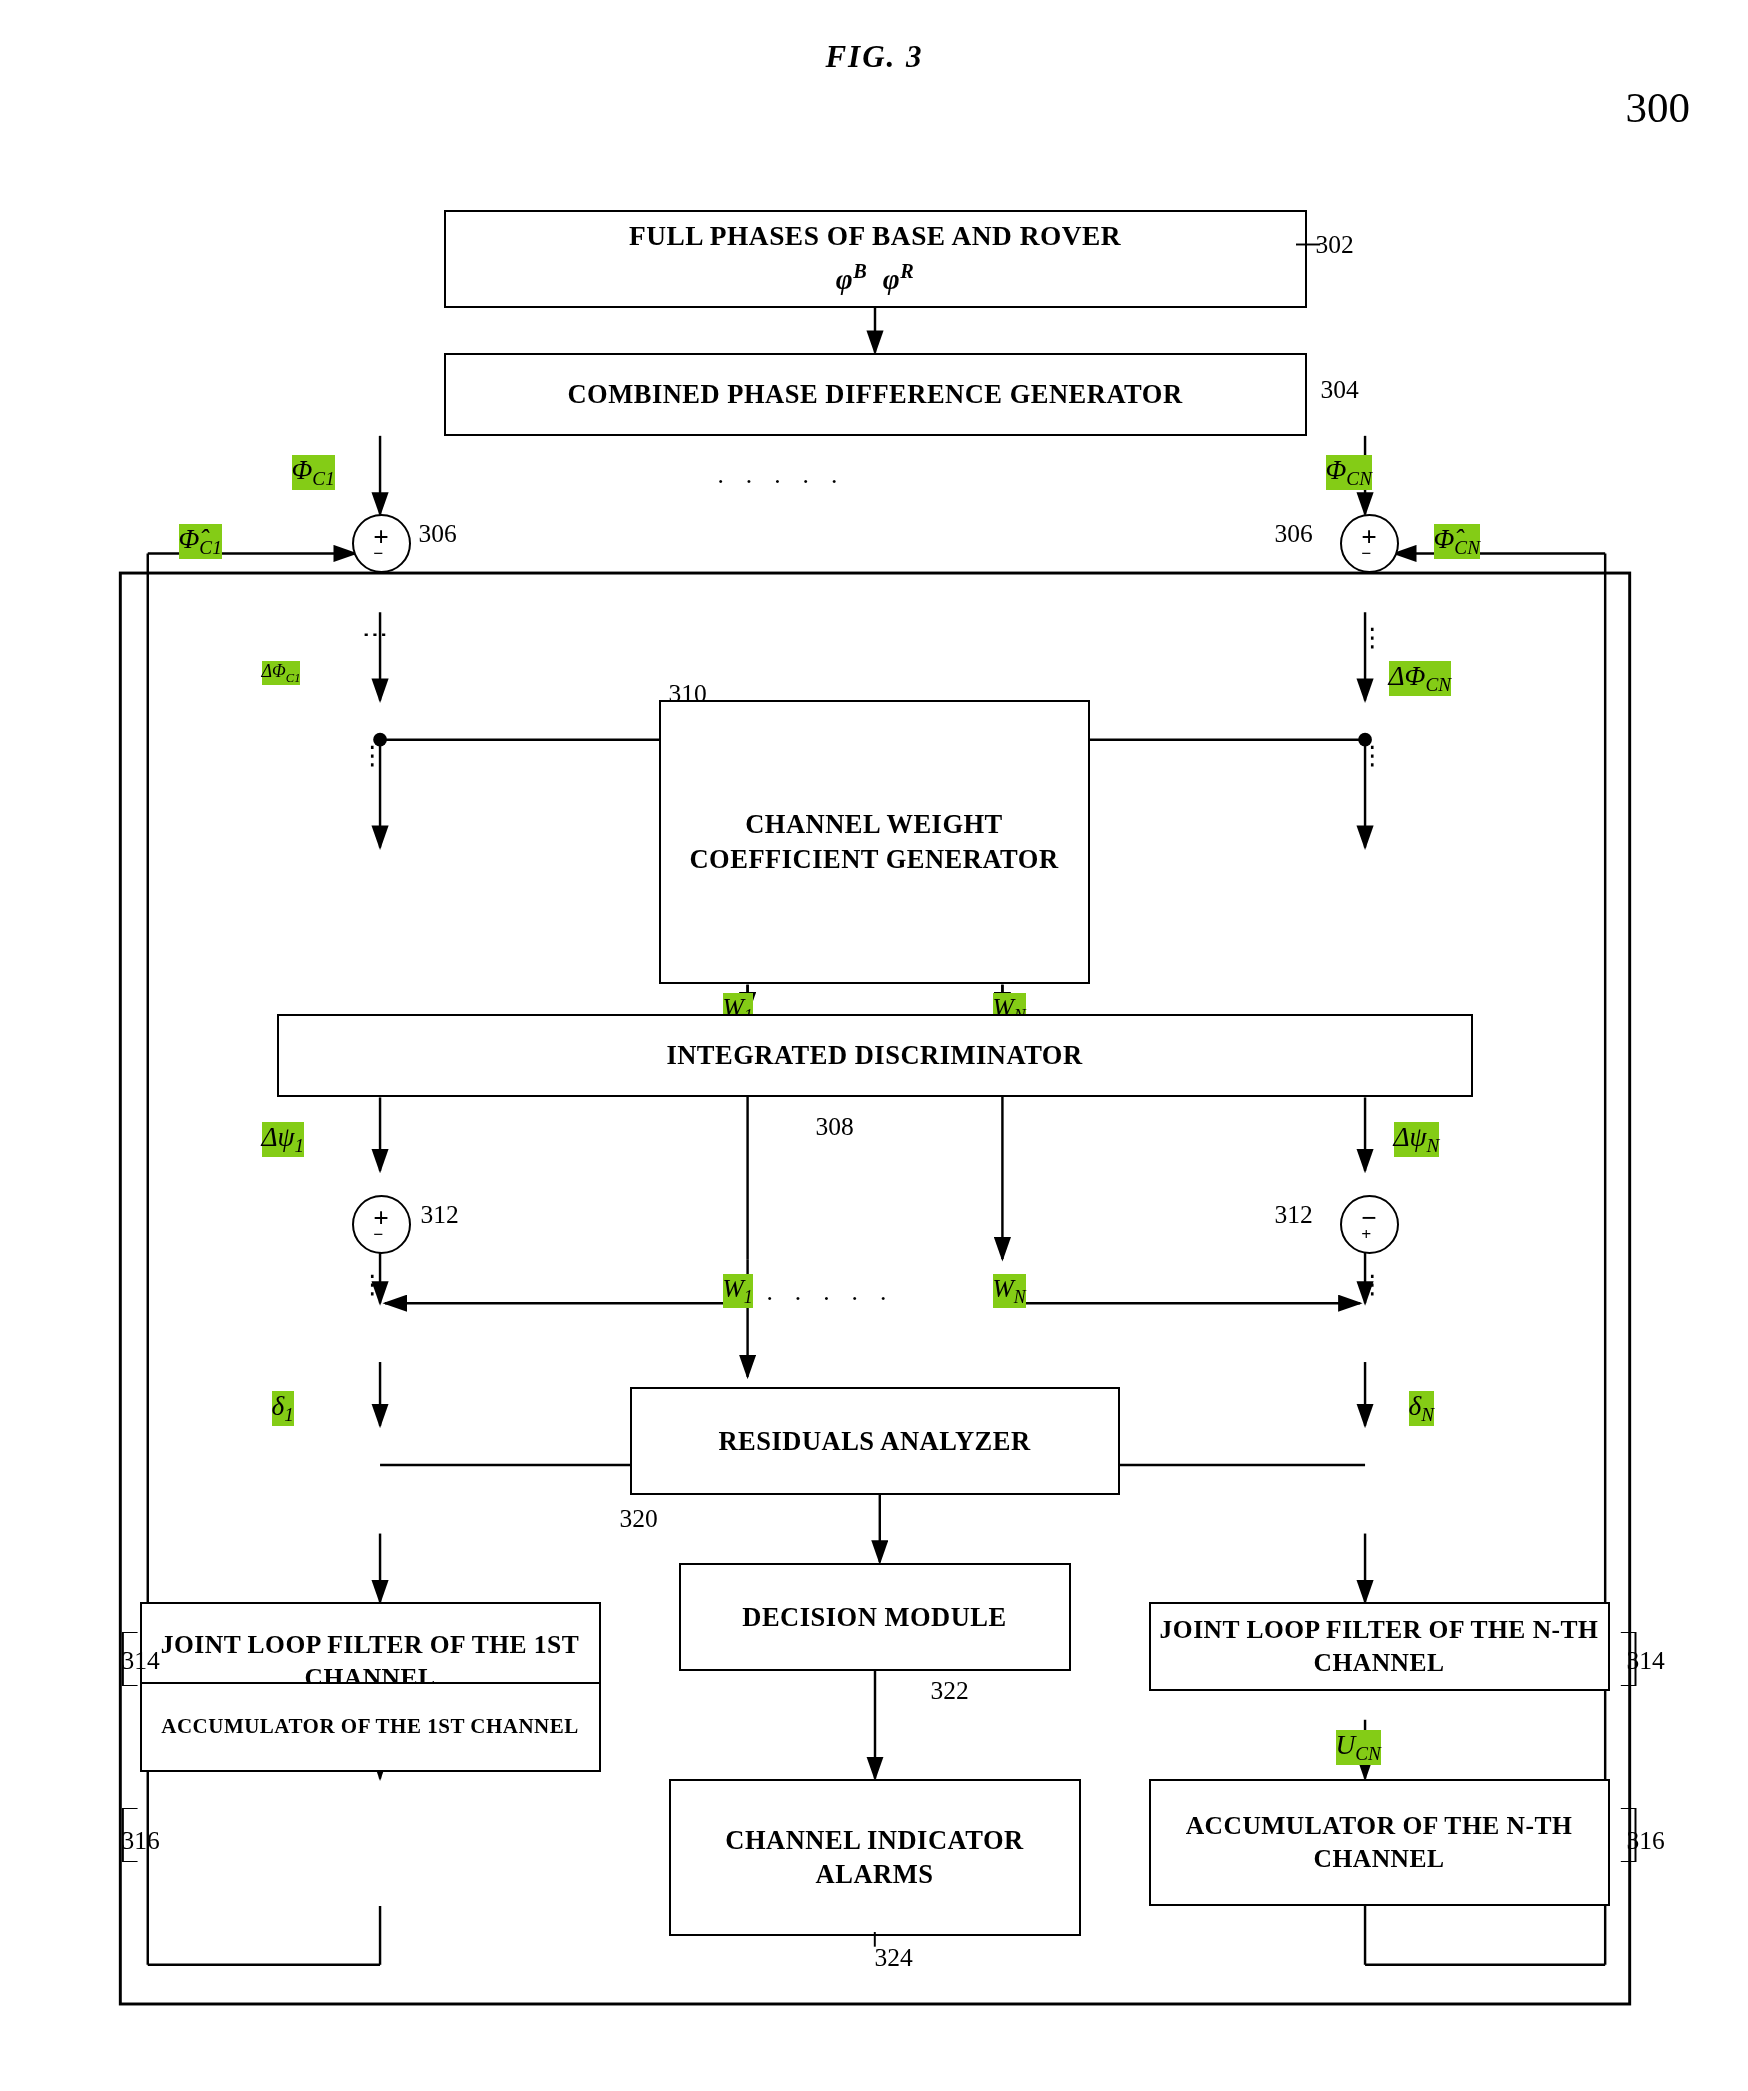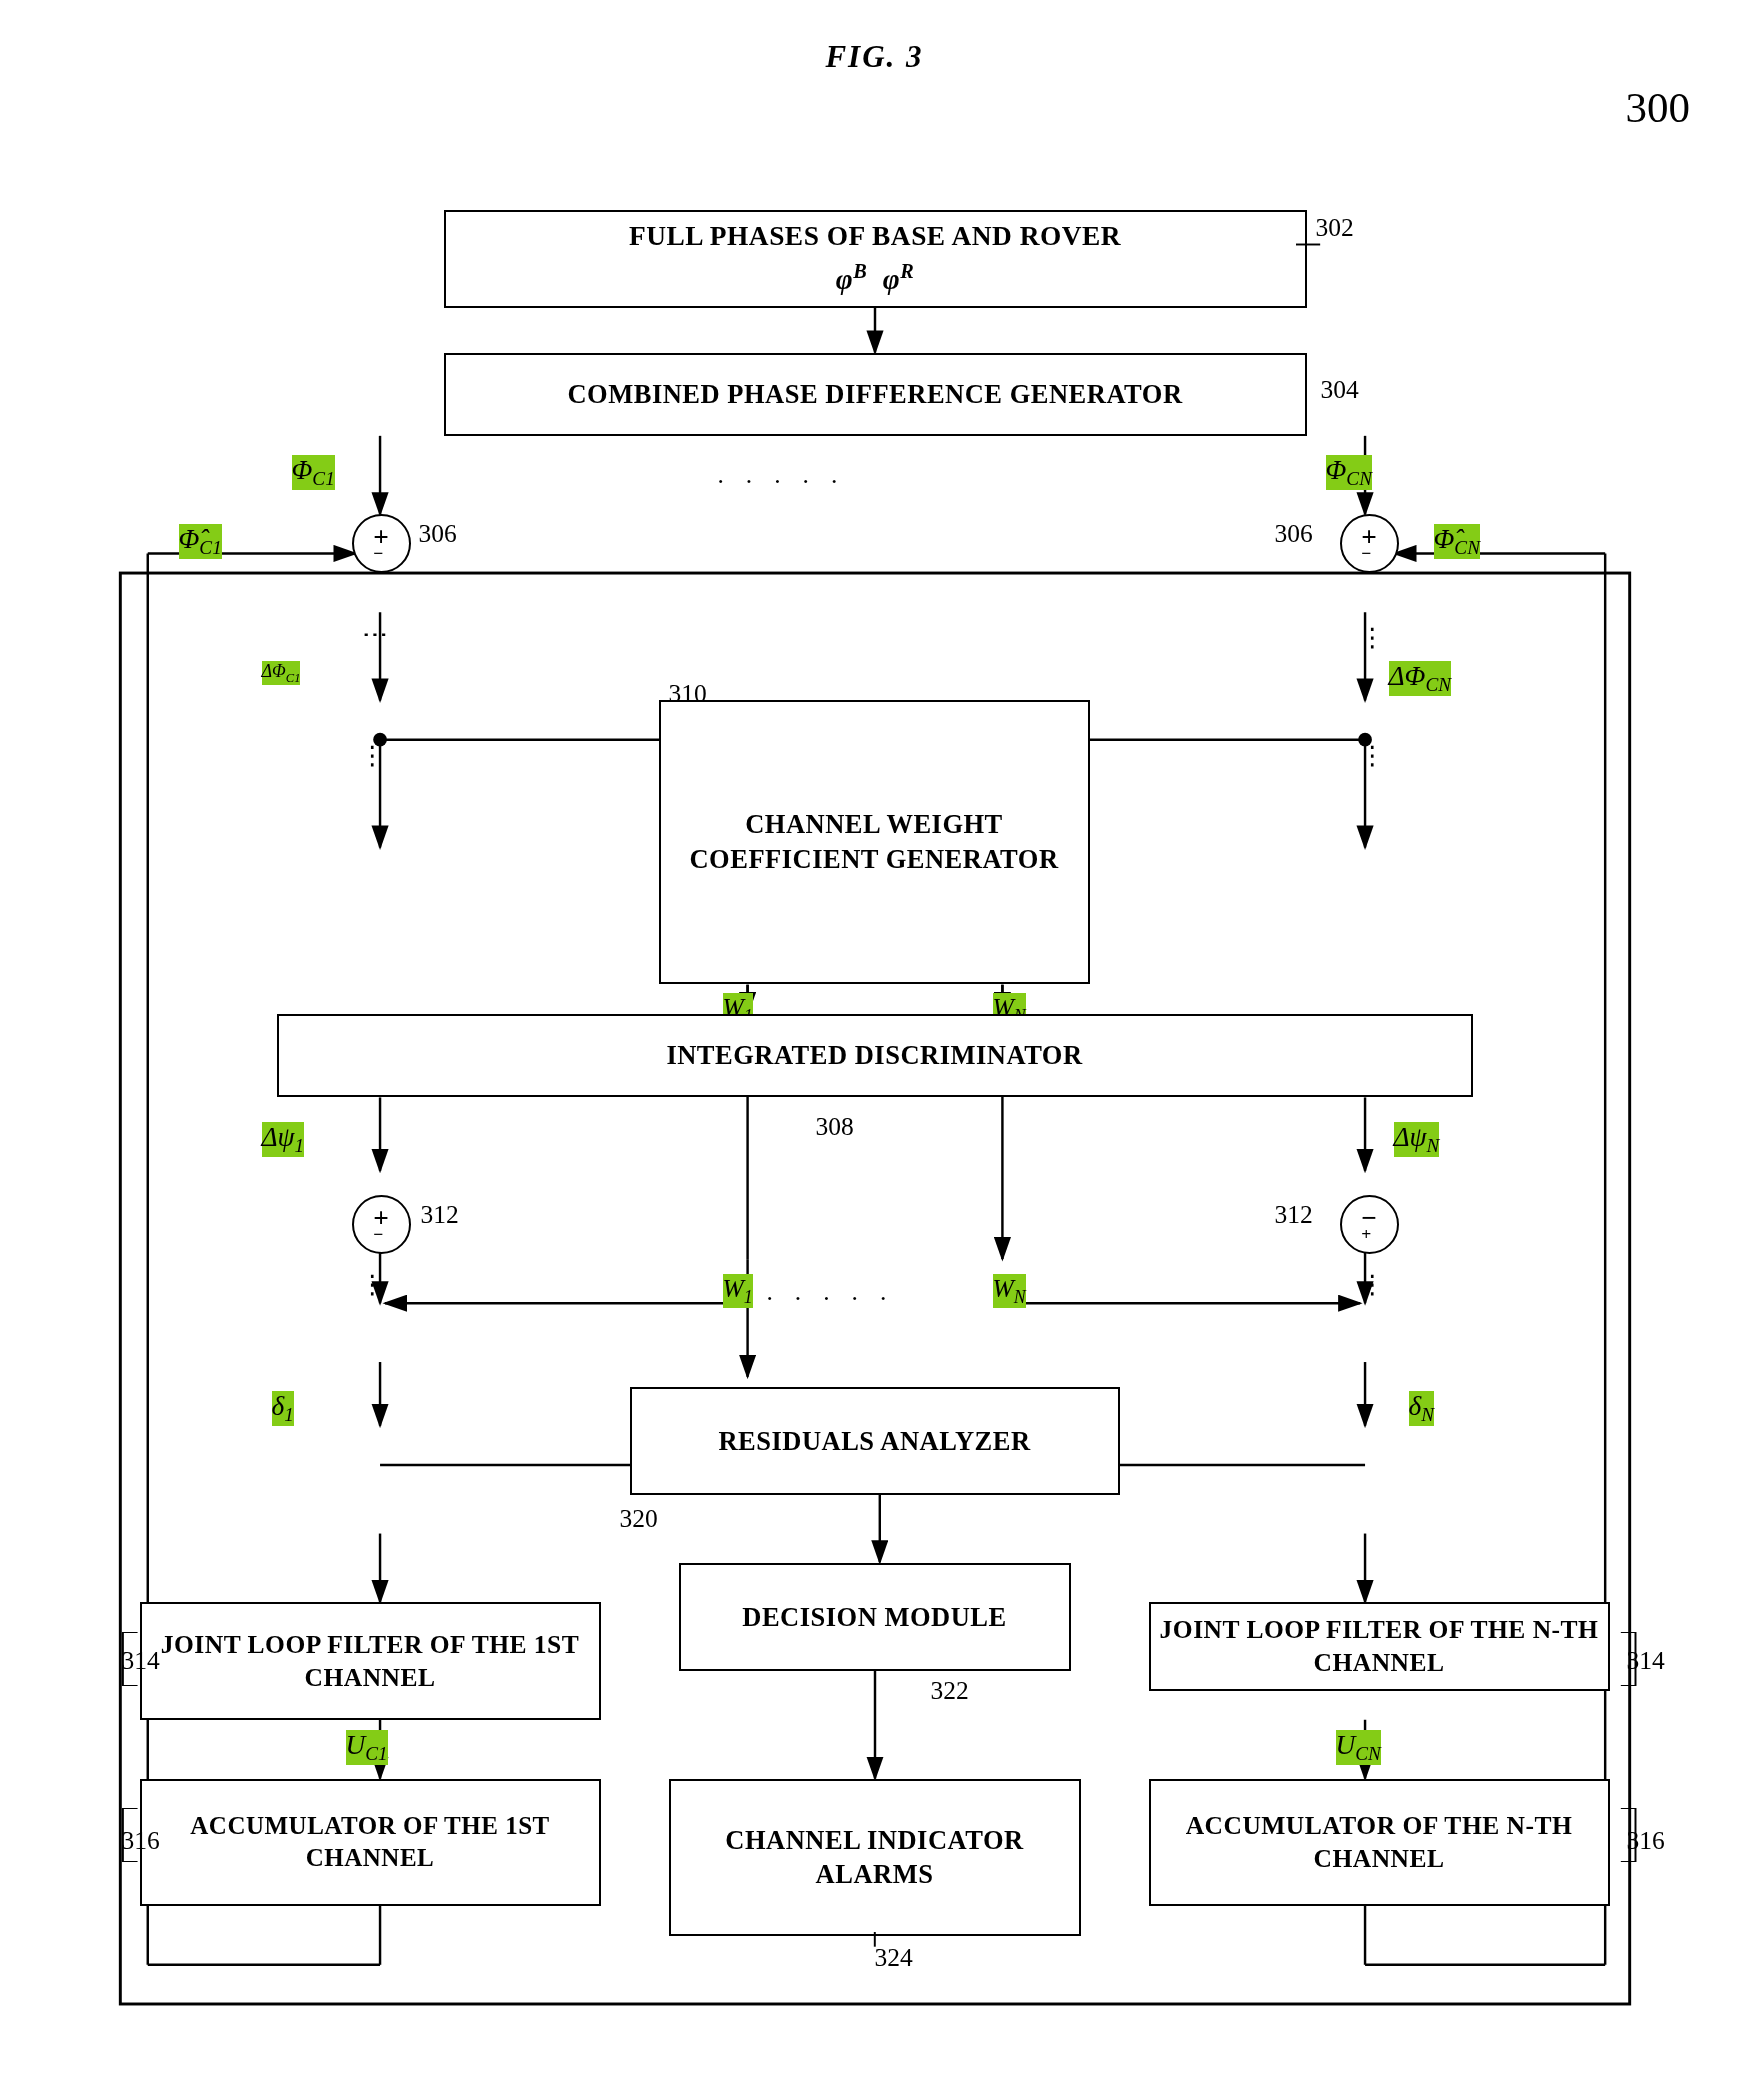--- a/index.html
+++ b/index.html
@@ -192,21 +192,21 @@
 
     </svg>
 
     <div class="box" style="left:363px; top:78px; width:863px; height:98px; font-size:27.4px;">
       <div>
         <div>FULL PHASES OF BASE AND ROVER</div>
         <div style="font-style:italic; font-size:29px; margin-top:3.9px;">φ<sup>B</sup>&nbsp;&nbsp;φ<sup>R</sup></div>
       </div>
     </div>
 
-    <div class="ref-num" style="left:1235px; top:81px;">302</div>
+    <div class="ref-num" style="left:1235px; top:98px;">302</div>
 
     <svg style="position:absolute;top:98px;left:1215px;width:29px;height:29px;" viewBox="0 0 30 30" width="29" height="29">
       <line x1="0" y1="15" x2="25" y2="15" stroke="#000" stroke-width="2"></line>
     </svg>
 
     <div class="dots-row" style="left:637px; top:206px;">. . . . .</div>
 
     <div class="box" style="left:363px; top:221px; width:863px; height:83px; font-size:26.5px;">
       <span>COMBINED PHASE DIFFERENCE GENERATOR</span>
     </div>
@@ -331,21 +331,21 @@
 
     <div class="ref-num" style="left:1546px; top:1514px;">314</div>
     <svg style="position:absolute;top:1500px;left:1532px;width:27.4px;height:54px;" xmlns="http://www.w3.org/2000/svg" viewBox="0 0 28 55" width="27.4" height="54">
       <polyline points="8,0 23,0 23,55 8,55" fill="none" stroke="#000" stroke-width="2"></polyline>
     </svg>
 
     <div class="label" style="left:265px; top:1598px; font-size:27.4px;">U<sub>C1</sub></div>
 
     <div class="label" style="left:1255px; top:1598px; font-size:27.4px;">U<sub>CN</sub></div>
 
-    <div class="box" style="left:59px; top:1647px; width:461px; height:127px; font-size:25px;">
+    <div class="box" style="left:59px; top:1550px; width:461px; height:90px; font-size:21px;">
       <span>ACCUMULATOR OF THE 1ST CHANNEL</span>
     </div>
 
     <div class="ref-num" style="left:41px; top:1694px;">316</div>
     <svg style="position:absolute;top:1676px;left:37px;width:27.4px;height:54px;" xmlns="http://www.w3.org/2000/svg" viewBox="0 0 28 55" width="27.4" height="54">
       <polyline points="20,0 5,0 5,55 20,55" fill="none" stroke="#000" stroke-width="2"></polyline>
     </svg>
 
     <div class="box" style="left:588px; top:1647px; width:412px; height:157px; font-size:26.5px;">
       <span>CHANNEL INDICATOR ALARMS</span>

